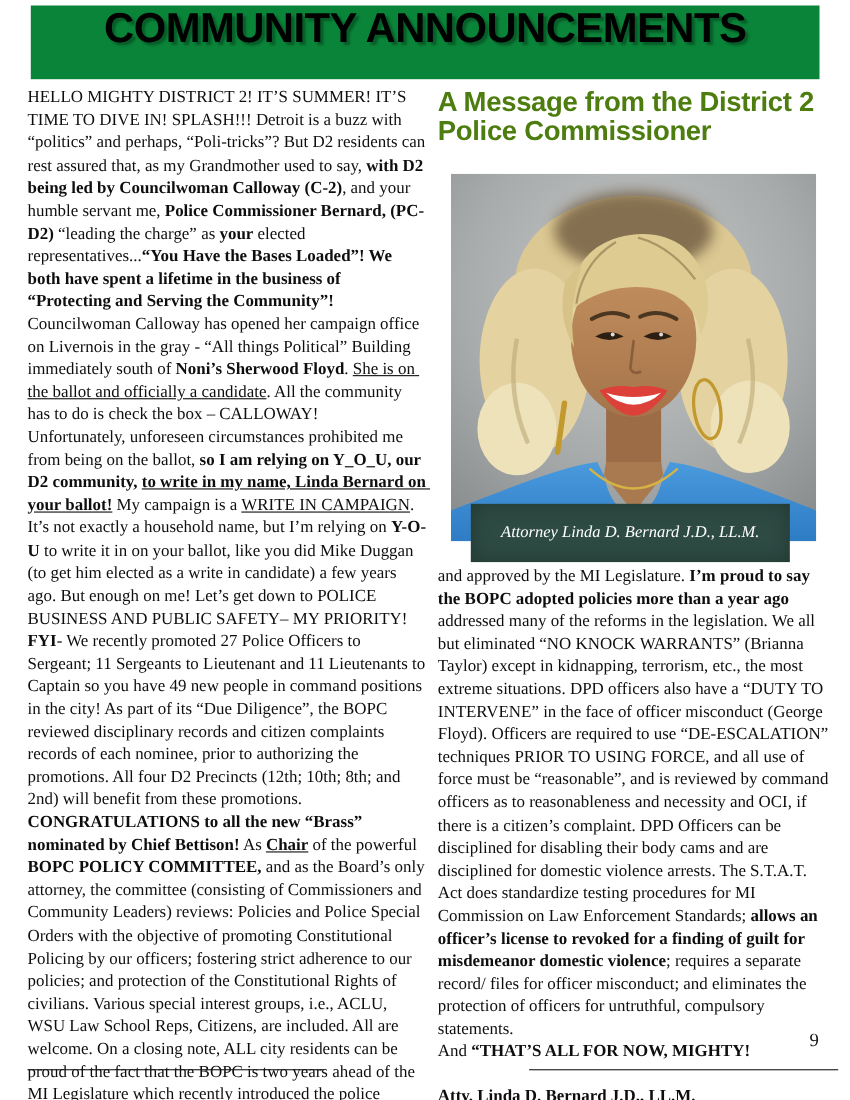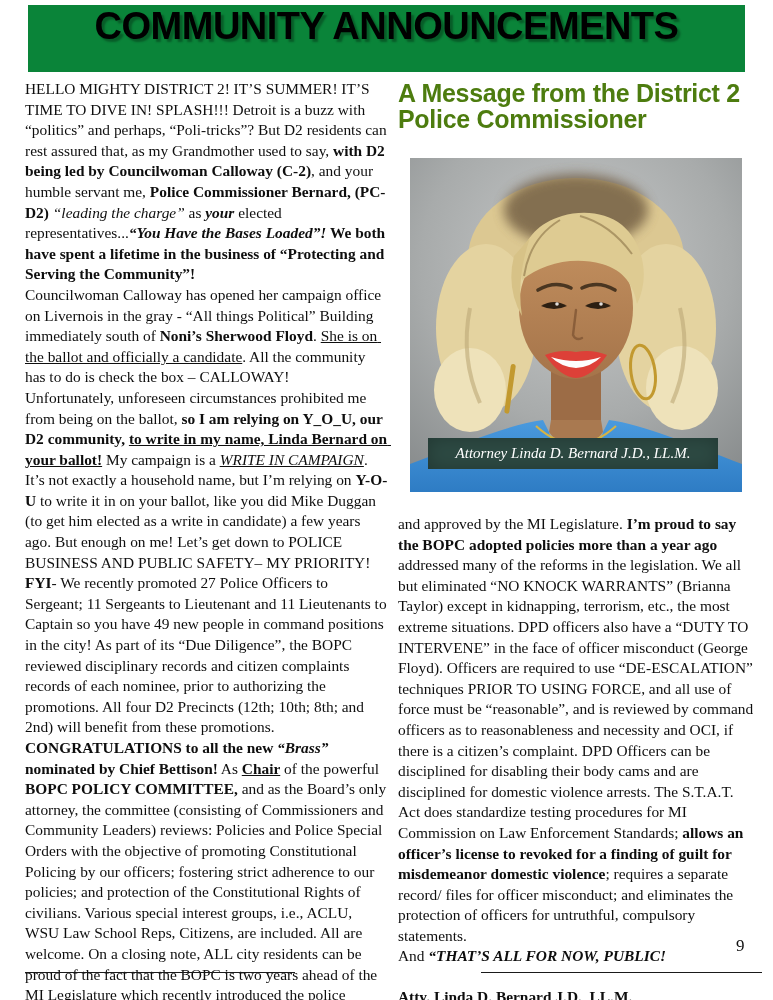--- a/index.html
+++ b/index.html
@@ -25,42 +25,42 @@
   .rc-heading{
     position:absolute;left:398px;top:80px;width:350px;
     font-family:"Liberation Sans", sans-serif;font-weight:700;
     font-size:25px;line-height:26px;color:#4d7c0f;letter-spacing:-0.3px;
   }
   .photo-wrap{
     position:absolute;left:410px;top:158px;width:332px;height:334px;
   }
   .photo-wrap svg{display:block;width:100%;height:100%;}
   .photo-caption{
-    position:absolute;left:428px;top:438px;width:290px;height:31px;
+    position:absolute;left:428px;top:458px;width:290px;height:53px;
     background:#2d4a43;color:#ffffff;
     display:flex;align-items:center;justify-content:center;
     font-style:italic;font-size:15px;
     box-shadow:inset 0 0 18px rgba(0,0,0,0.25);
   }
   .col-right-body{
     position:absolute;left:398px;top:514px;width:356px;
     font-size:15.4px;line-height:20.6px;white-space:pre-wrap;
   }
   .signature{
     margin-top:20px;font-weight:bold;font-size:15.4px;line-height:20.6px;
   }
   .page-number{
     position:absolute;left:736px;top:936px;font-size:17px;color:#111;
   }
   .rule{position:absolute;border-top:1.6px solid #1a1a1a;height:0;}
   .rule-left{left:25px;top:972px;width:270px;}
   .rule-right{left:481px;top:972px;width:281px;}
   
   .run-b{font-weight:bold;}
-  .run-i{font-style:italic;}
+  .run-i{}
   .run-u{text-decoration:underline;}
 </style>
 </head>
 <body>
 
 <div class="banner" style="background: rgb(10, 132, 57);">
   <div class="banner-title" style="color: rgb(0, 0, 0);">COMMUNITY ANNOUNCEMENTS</div>
 </div>
 
 <div class="col-left"><span>HELLO MIGHTY DISTRICT 2! IT’S SUMMER! IT’S TIME TO DIVE IN! SPLASH!!! Detroit is a buzz with “politics” and perhaps, “Poli-tricks”? But D2 residents can rest assured that, as my Grandmother used to say, </span><span class="run-b">with D2 being led by Councilwoman Calloway (C-2)</span><span>, and your humble servant me, </span><span class="run-b">Police Commissioner Bernard, (PC-D2) </span><span class="run-i">“leading the charge” </span><span>as </span><span class="run-b run-i">your</span><span> elected representatives...</span><span class="run-b run-i">“You Have the Bases Loaded”!</span><span class="run-b"> We both have spent a lifetime in the business of “Protecting and Serving the Community”!</span><span>
@@ -131,18 +131,18 @@
       <rect x="101" y="206" width="5" height="50" rx="2.5" fill="#c2992f" transform="rotate(8 103 206)"></rect>
       <ellipse cx="233" cy="214" rx="12" ry="27" fill="none" stroke="#c2992f" stroke-width="3" transform="rotate(-8 233 214)"></ellipse>
     </g>
     <path d="M126,268 Q166,304 206,268" stroke="#d6b344" stroke-width="2.2" fill="none"></path>
   </svg>
 </div>
 
 <div class="photo-caption" style="background: rgb(45, 74, 67); color: rgb(255, 255, 255);">Attorney Linda D. Bernard J.D., LL.M.</div>
 
 <div class="col-right-body"><span><span>and approved by the MI Legislature. </span><span class="run-b">I’m proud to say the BOPC adopted policies more than a year ago </span><span>addressed many of the reforms in the legislation. We all but eliminated “NO KNOCK WARRANTS” (Brianna Taylor) except in kidnapping, terrorism, etc., the most extreme situations. DPD officers also have a “DUTY TO INTERVENE” in the face of officer misconduct (George Floyd). Officers are required to use “DE-ESCALATION” techniques PRIOR TO USING FORCE, and all use of force must be “reasonable”, and is reviewed by command officers as to reasonableness and necessity and OCI, if there is a citizen’s complaint. DPD Officers can be disciplined for disabling their body cams and are disciplined for domestic violence arrests. The S.T.A.T. Act does standardize testing procedures for MI Commission on Law Enforcement Standards; </span><span class="run-b">allows an officer’s license to revoked for a finding of guilt for misdemeanor domestic violence</span><span>; requires a separate record/ files for officer misconduct; and eliminates the protection of officers for untruthful, compulsory statements.
-And </span><span class="run-b run-i">“THAT’S ALL FOR NOW, PUBLIC!</span></span><div class="signature"><div>Atty. Linda D. Bernard J.D., LL.M.</div></div></div>
+And </span><span class="run-b run-i">“THAT’S ALL FOR NOW, MIGHTY!</span></span><div class="signature"><div>Atty. Linda D. Bernard J.D., LL.M.</div></div></div>
 
 <div class="page-number">9</div>
 
 <div class="rule rule-left"></div>
 <div class="rule rule-right"></div>
 
 </body></html>

